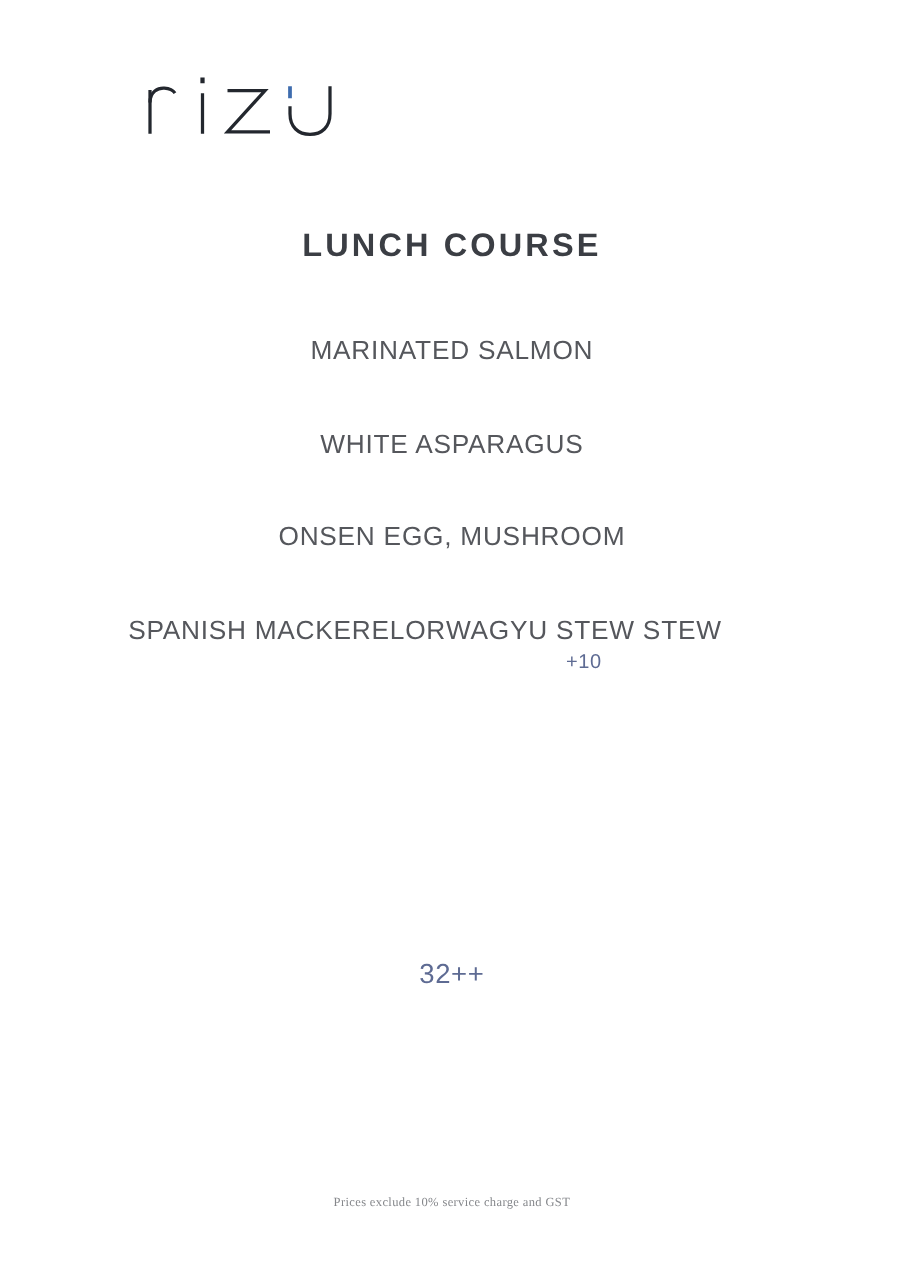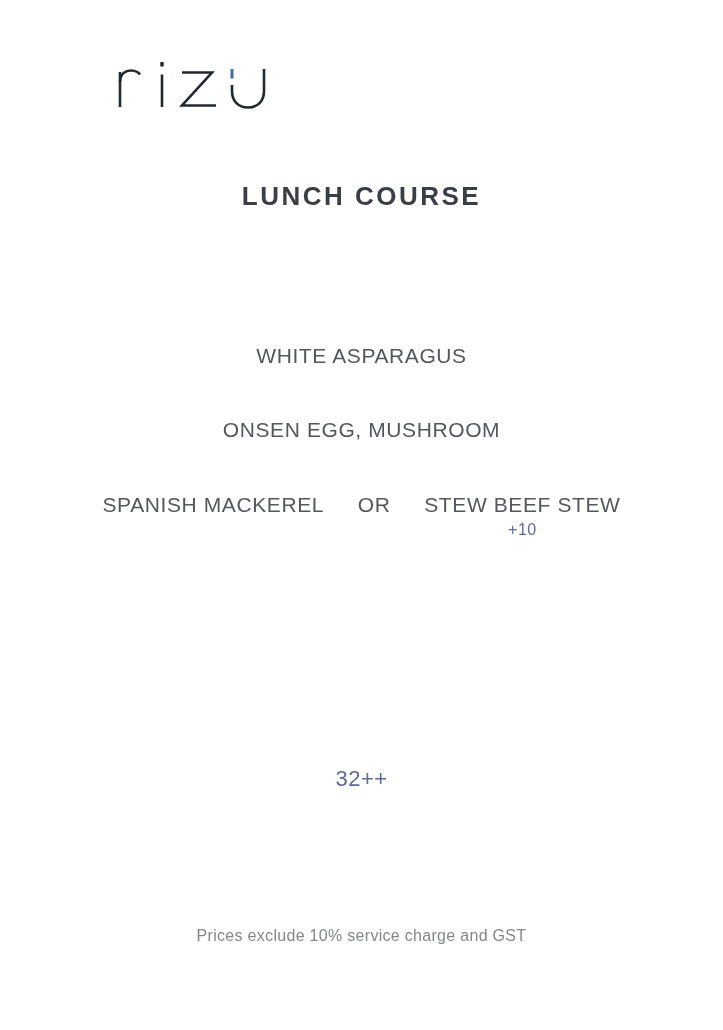--- a/index.html
+++ b/index.html
@@ -72,21 +72,21 @@
   .course-3{top:417px;}
   .course-4{top:591px;}
   .course-5{top:666px;}
   .choice-row{
     position:absolute;
     top:492px;
     left:50%;
     transform:translateX(-50%);
     width:518px;
     display:flex;
-    justify-content:space-between;
+    justify-content:flex-start;
     align-items:flex-start;
   }
   .choice-option,.choice-separator{
     font-size:21px;
     letter-spacing:0.6px;
     color:var(--item-text,#55575c);
     line-height:1.2;
     white-space:nowrap;
   }
   .choice-option-b{
@@ -100,24 +100,25 @@
     letter-spacing:0.5px;
     color:var(--accent-blue,#5e6b93);
   }
   .price{
     top:766px;
     font-size:22px;
     letter-spacing:0.5px;
     color:var(--accent-blue,#5e6b93);
   }
   .footer-note{
-    top:926px;
-    font-size:16px;
+    top:957px;
+    font-size:10px;
     letter-spacing:0.3px;
     color:var(--footer-text,#85878b);
+    font-family:Liberation Serif, serif;
   }
 </style>
 </head>
 <body>
 
 <div class="page">
 
   <div class="logo">
     <svg viewBox="0 0 152 54" role="img" aria-label="rizu">
 
@@ -129,30 +130,31 @@
 
       <path class="logo-stroke" d="M67,15.5 L97,15.5 L67,48.5 L101,48.5"></path>
 
       <path class="logo-accent-stroke" d="M117,12 L117,21.5"></path>
       <path class="logo-stroke" d="M117,28 L117,34 C117,44.5 123.5,50.5 133,50.5 C142.5,50.5 149,44.5 149,34 L149,12"></path>
     </svg>
   </div>
 
   <div class="center-line menu-title">LUNCH COURSE</div>
 
+  <div class="center-line course course-1">MARINATED SALMON</div>
 
   <div class="center-line course course-2">WHITE ASPARAGUS</div>
 
   <div class="center-line course course-3">ONSEN EGG, MUSHROOM</div>
 
   <div class="choice-row">
     <span class="choice-option">SPANISH MACKEREL</span>
     <span class="choice-separator">OR</span>
     <span class="choice-option choice-option-b">
-      <span>STEW BEEF STEW</span>
+      <span>WAGYU STEW STEW</span>
       <span class="supplement">+10</span>
     </span>
   </div>
 
 
 
   <div class="center-line price">32++</div>
 
   <div class="center-line footer-note">Prices exclude 10% service charge and GST</div>
 

